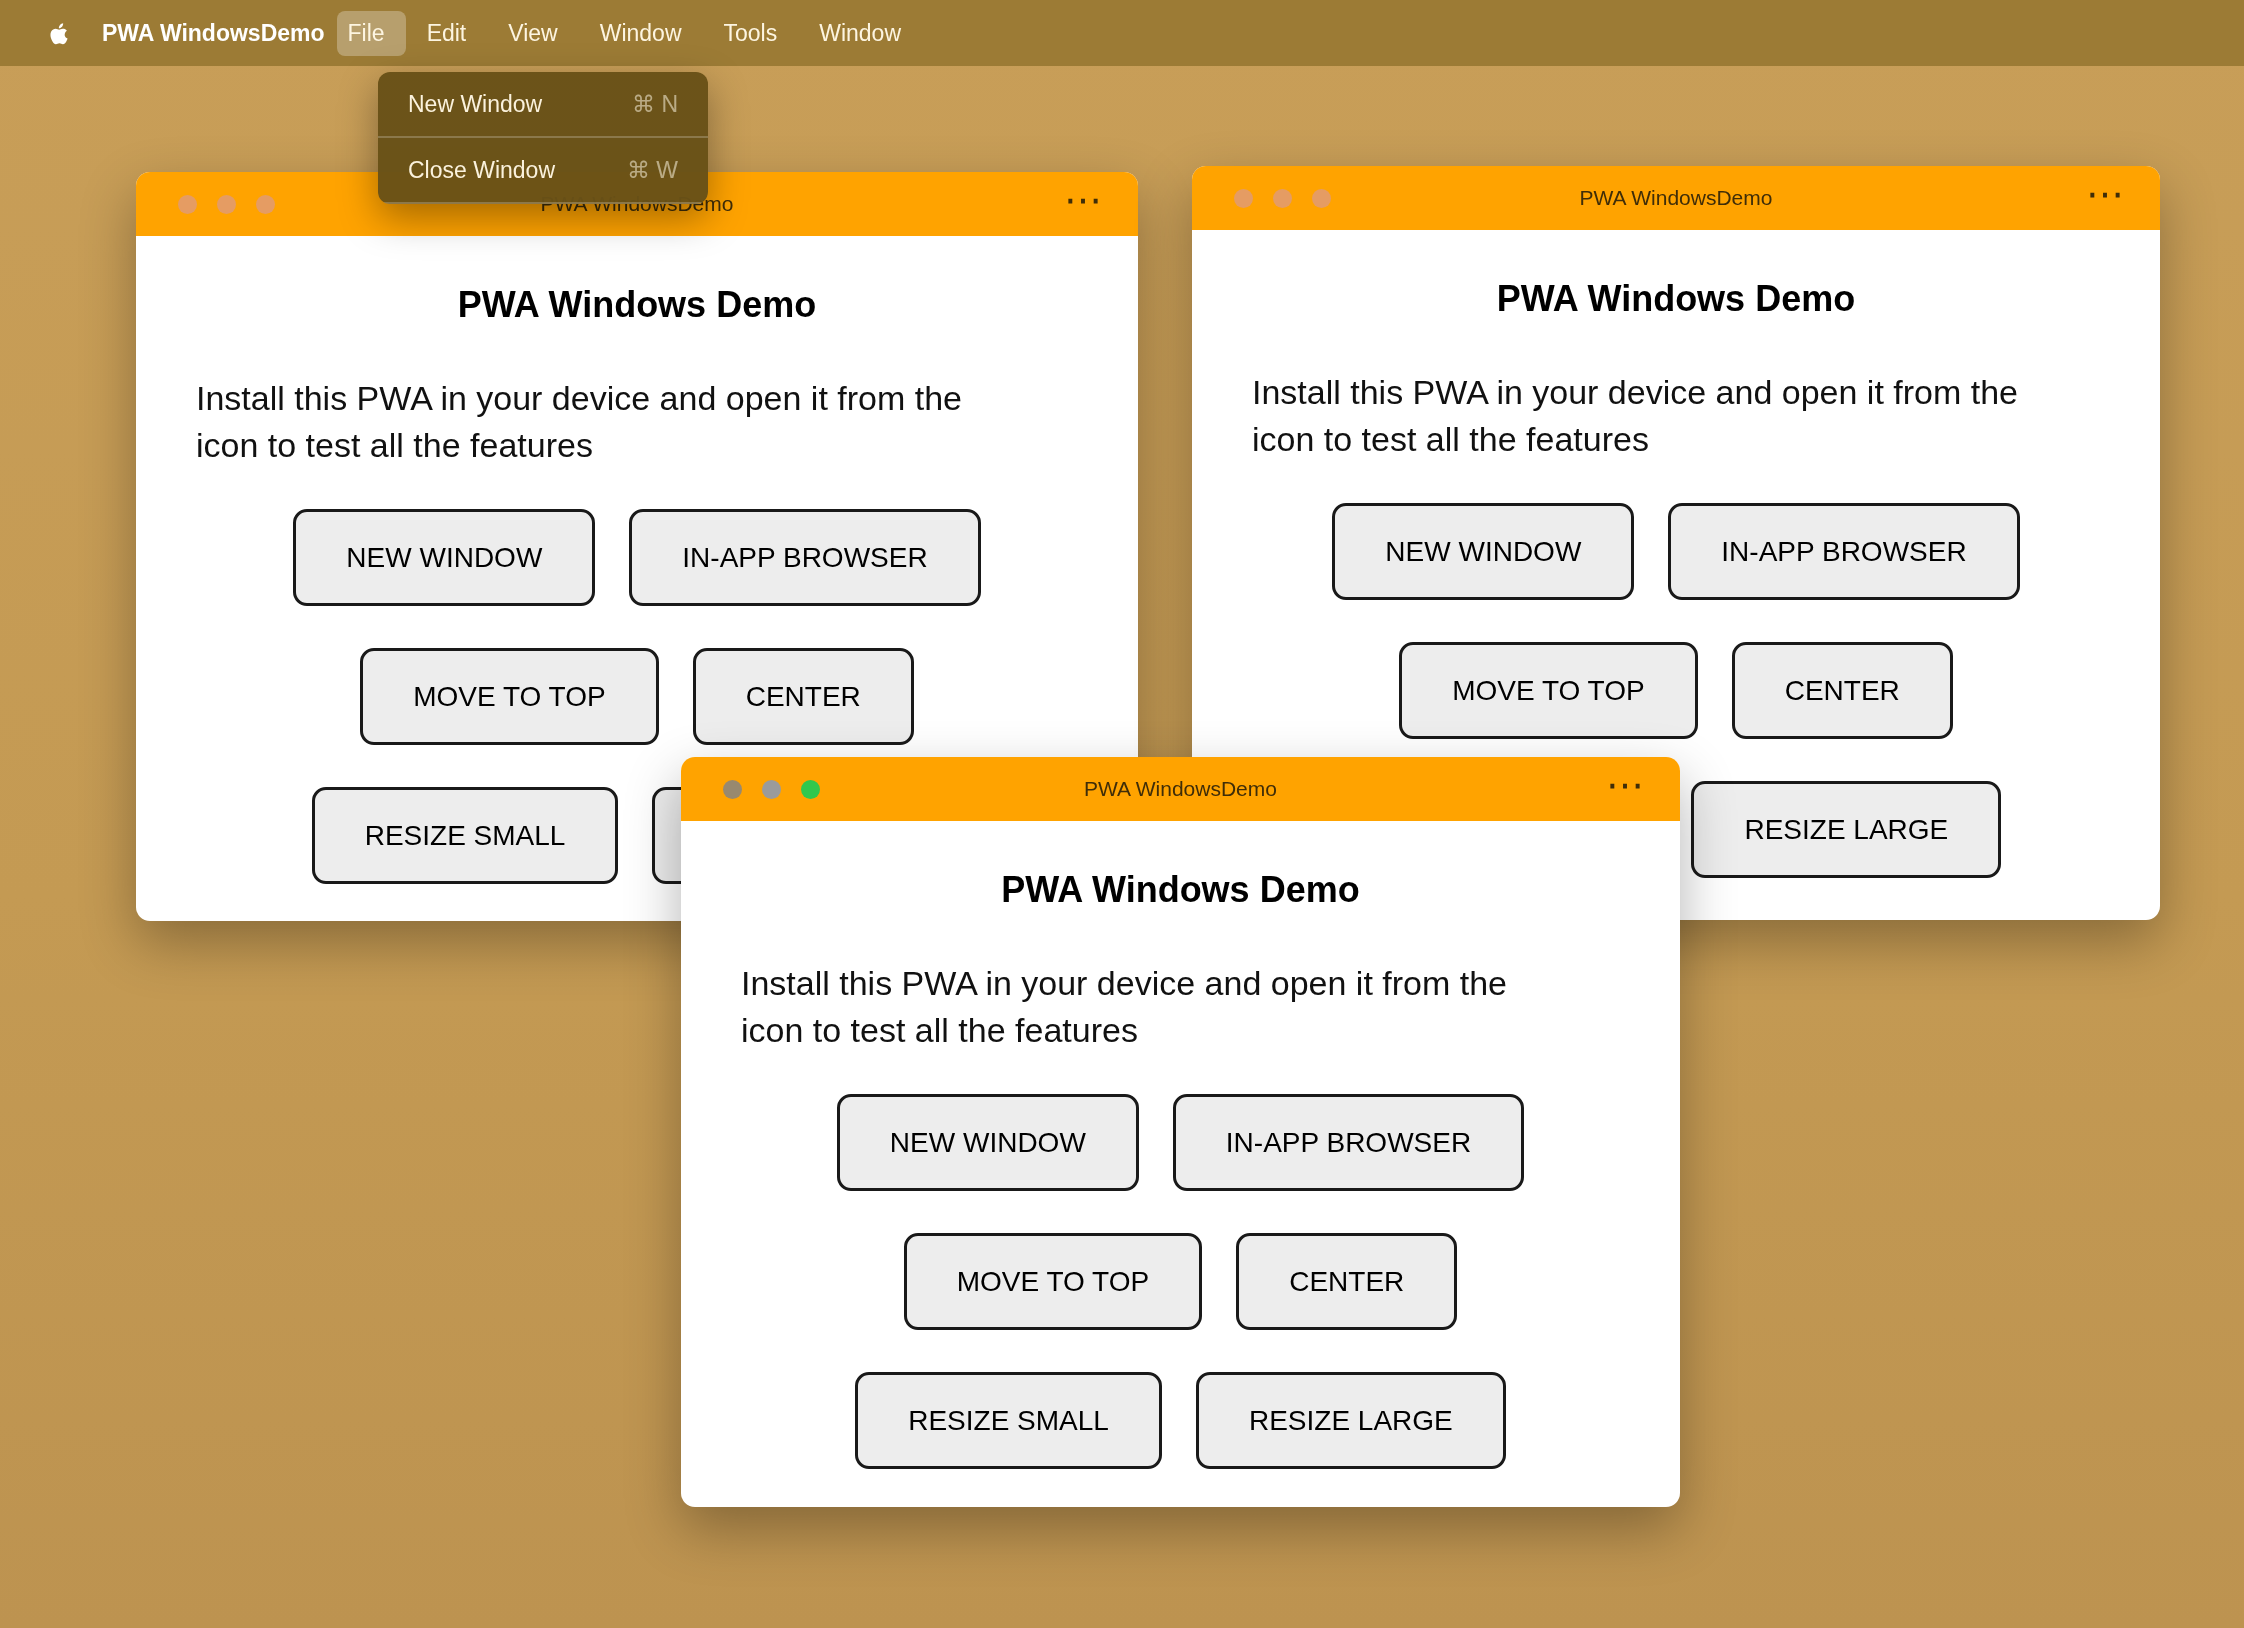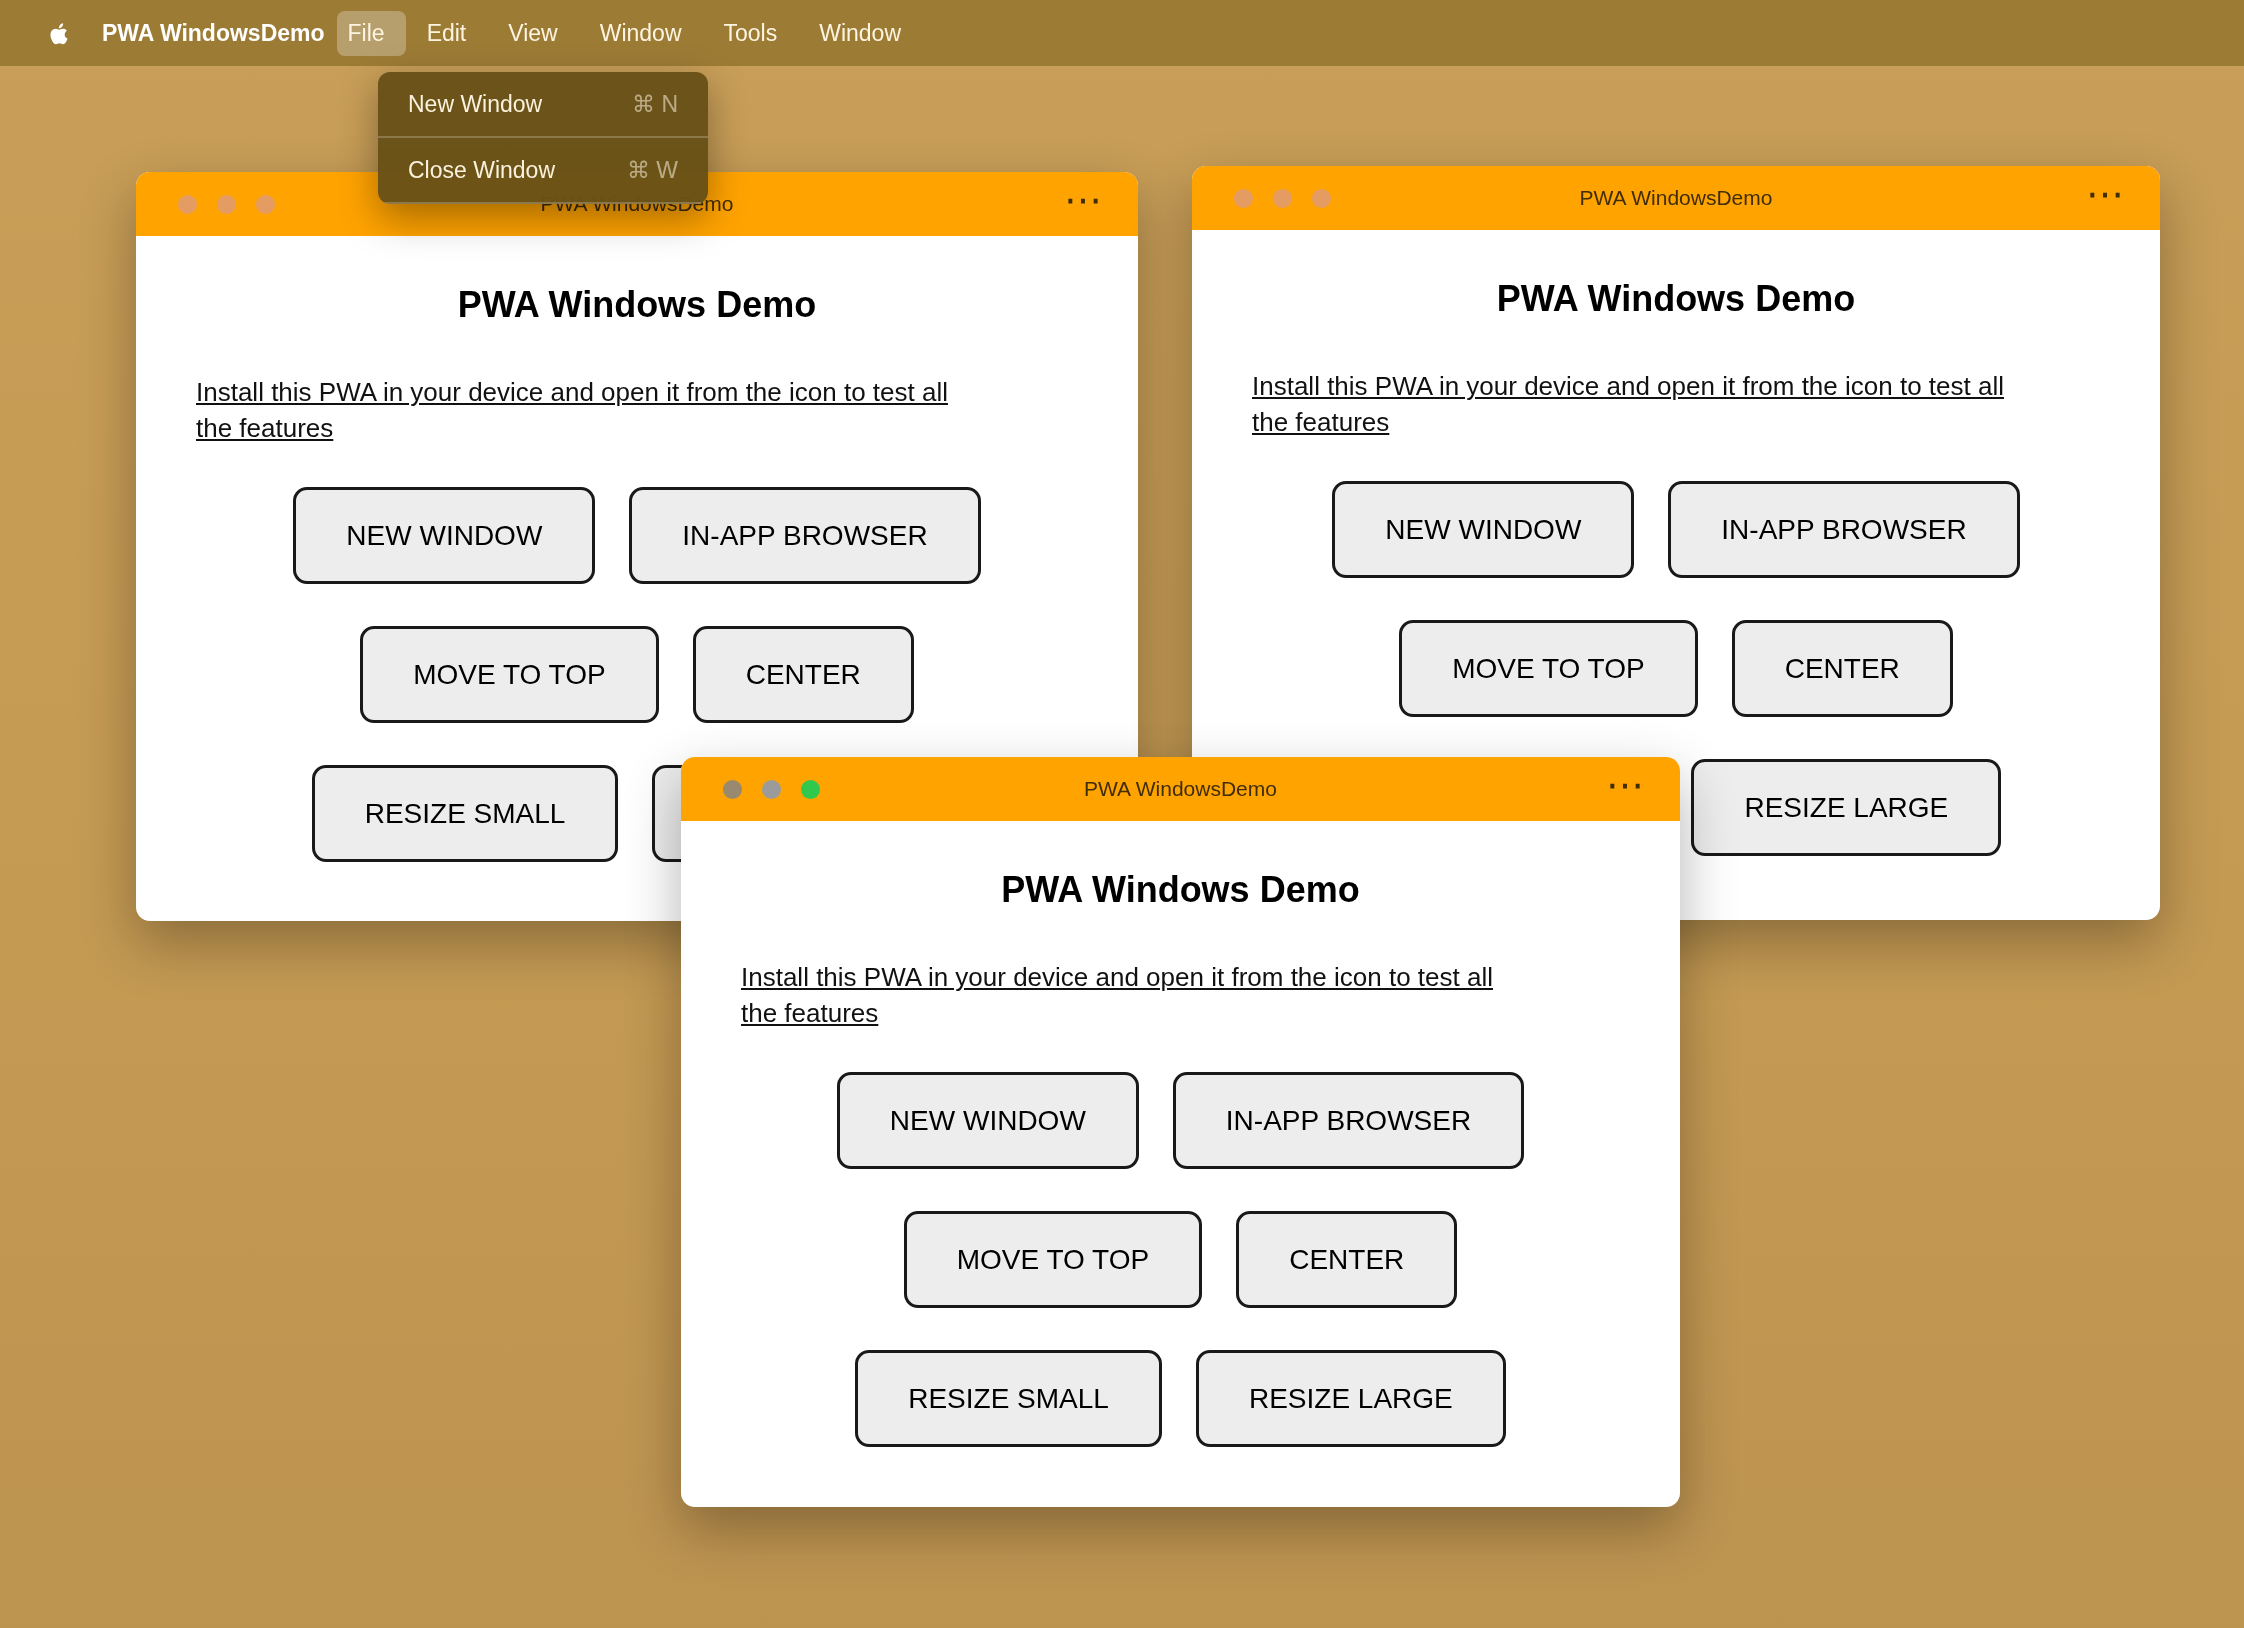--- a/index.html
+++ b/index.html
@@ -94,23 +94,22 @@
 
   .content { padding: 42px 60px 0; color: #111; }
   .content h1 {
     margin: 6px 0 50px;
     text-align: center;
     font-size: 36px; line-height: 1.15;
     font-weight: 700; color: #000;
   }
   .content p {
     margin: 0 0 40px;
-    font-size: 26px; line-height: 1.38;
+    font-size: 34px; line-height: 1.38;
     max-width: 790px;
-    text-decoration: underline;
   }
   .btn-row {
     display: flex; justify-content: center;
     gap: 34px; margin-bottom: 42px;
   }
   .btn {
     height: 97px; padding: 0 50px;
     display: flex; align-items: center;
     background: #ededed;
     border: 3px solid #191919;

